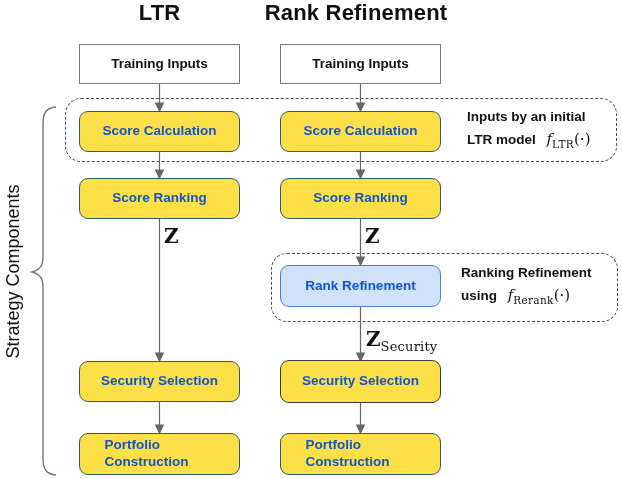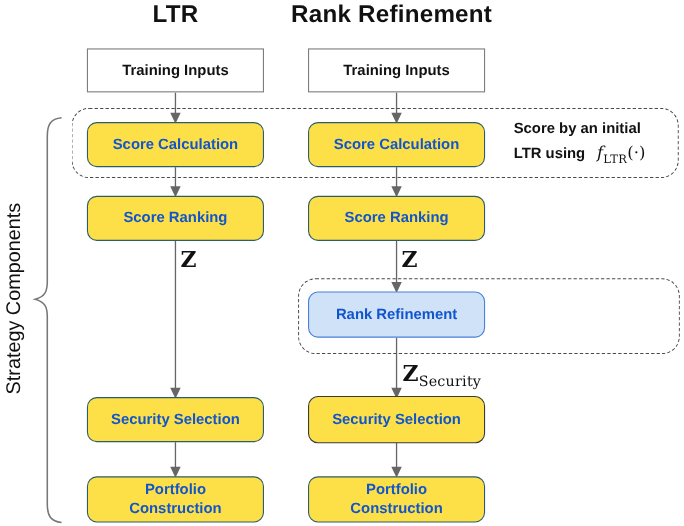--- a/index.html
+++ b/index.html
@@ -6,21 +6,21 @@
   #canvas{
     position:relative;width:622px;height:478px;background:#ffffff;overflow:hidden;
     font-family:"Liberation Sans",sans-serif;
   }
   .title{
     position:absolute;top:0;font-size:22px;font-weight:bold;color:#111;
     text-align:center;letter-spacing:.2px;
   }
   .box{
     position:absolute;box-sizing:border-box;display:flex;align-items:center;justify-content:center;
-    text-align:center;font-weight:bold;font-size:13.5px;line-height:1.25;z-index:3;
+    text-align:left;font-weight:bold;font-size:13.5px;line-height:1.25;z-index:3;
   }
   .plainbox{background:#ffffff;border:1px solid #7d7d7d;color:#111;}
   .compbox{background:#fde047;border:1.4px solid #2b5d6d;border-radius:9px;color:#1155cc;}
   .darkborder{border-color:#3a3a3a;}
   .bluebox{background:#cfe2f8;border:1.6px solid #4a80d8;border-radius:9px;color:#1155cc;}
   .dashedgroup{
     position:absolute;border:1.6px dashed #4a4a4a;border-radius:16px;
     box-sizing:border-box;background:transparent;z-index:1;
   }
   .annot{
@@ -114,21 +114,28 @@
   <div class="box bluebox" style="left:280px;top:265px;width:161px;height:42px;">Rank Refinement</div>
   <div class="zlabel" style="left:366px;top:327px;">
     <span>Z</span><sub>Security</sub>
   </div>
   <div class="box compbox darkborder" style="left:280px;top:360px;width:161px;height:43px;">Security Selection</div>
   <div class="box compbox" style="left:280px;top:433px;width:161px;height:42px;">
     <span style="display:inline-block;width:110px;">Portfolio Construction</span>
   </div>
 
   <div class="annot" style="left:467px;top:105px;">
-    <div>Score by an initial</div>
+    <div>Inputs by an initial</div>
     <div>
-      <span>LTR using</span>
+      <span>LTR model</span>
       <span class="math" style="margin-left:7px;margin-top:33px;"><span class="fit">f</span><sub>LTR</sub><span>(·)</span></span>
     </div>
   </div>
 
+  <div class="annot" style="left:461px;top:261px;">
+    <div>Ranking Refinement</div>
+    <div>
+      <span>using</span>
+      <span class="math" style="margin-left:7px;"><span class="fit">f</span><sub>Rerank</sub><span>(·)</span></span>
+    </div>
+  </div>
 
 </div>
 
 </body></html>

